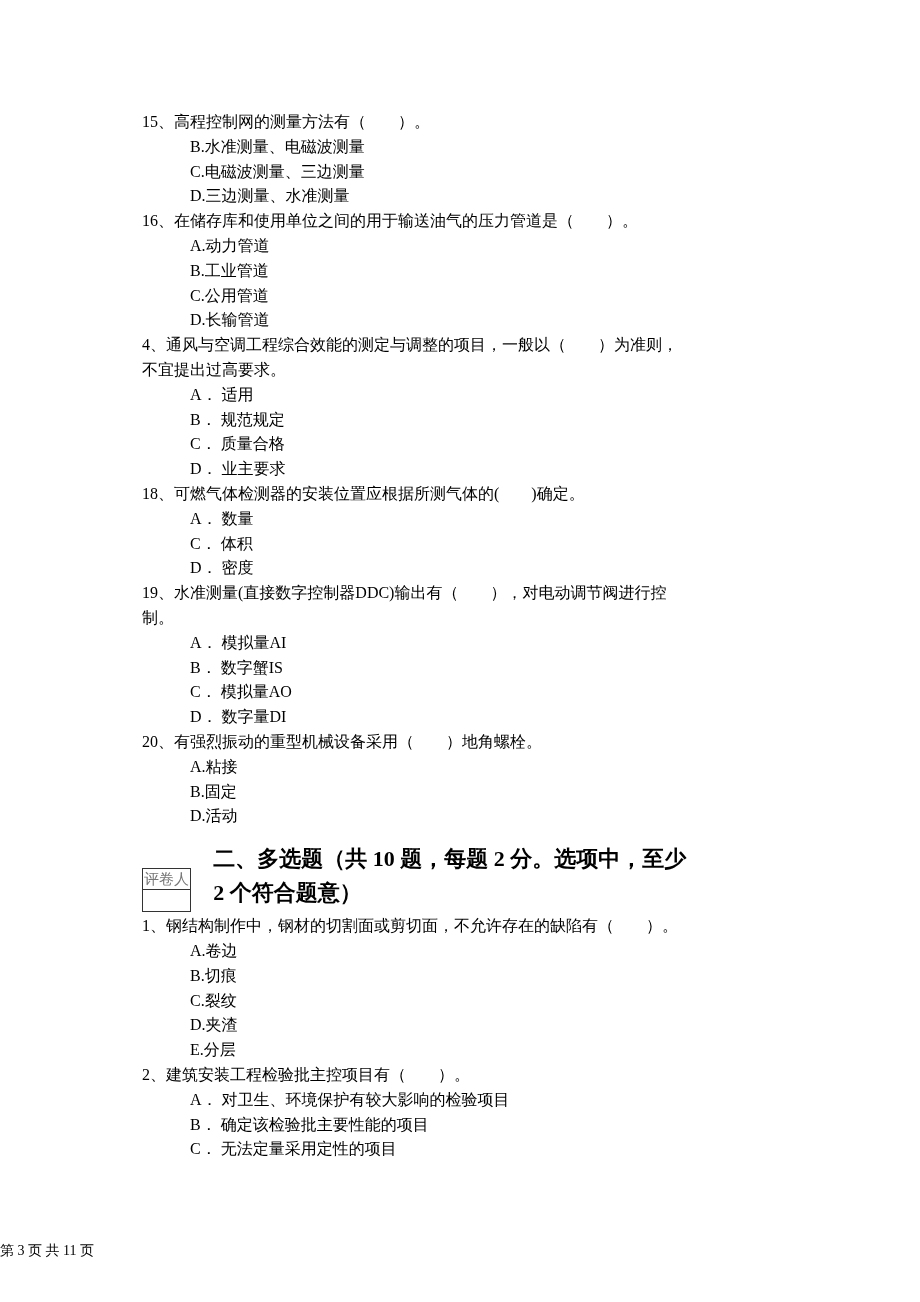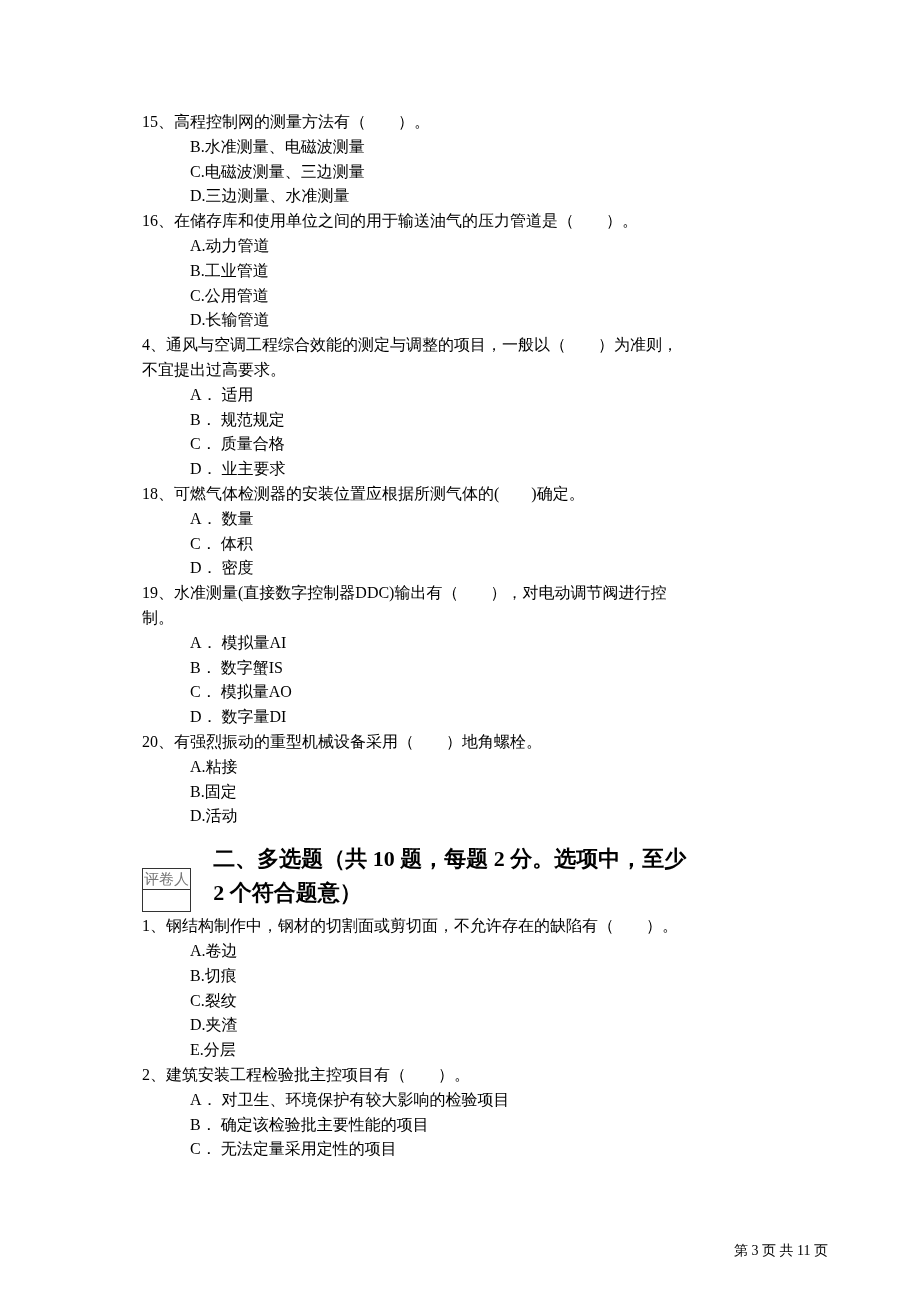--- a/index.html
+++ b/index.html
@@ -51,23 +51,23 @@
   }
   .section-title {
     font-weight: bold;
     font-size: 22px;
     margin-left: 22px;
     padding-bottom: 2px;
   }
   .footer {
     position: absolute;
     bottom: 40px;
-    left: 8px;
+    left: 0;
     width: 100%;
-    text-align: right;
+    text-align: left;
     font-size: 14px;
   }
 </style>
 </head>
 <body>
 
 <div class="page">
 
   <div>
 

